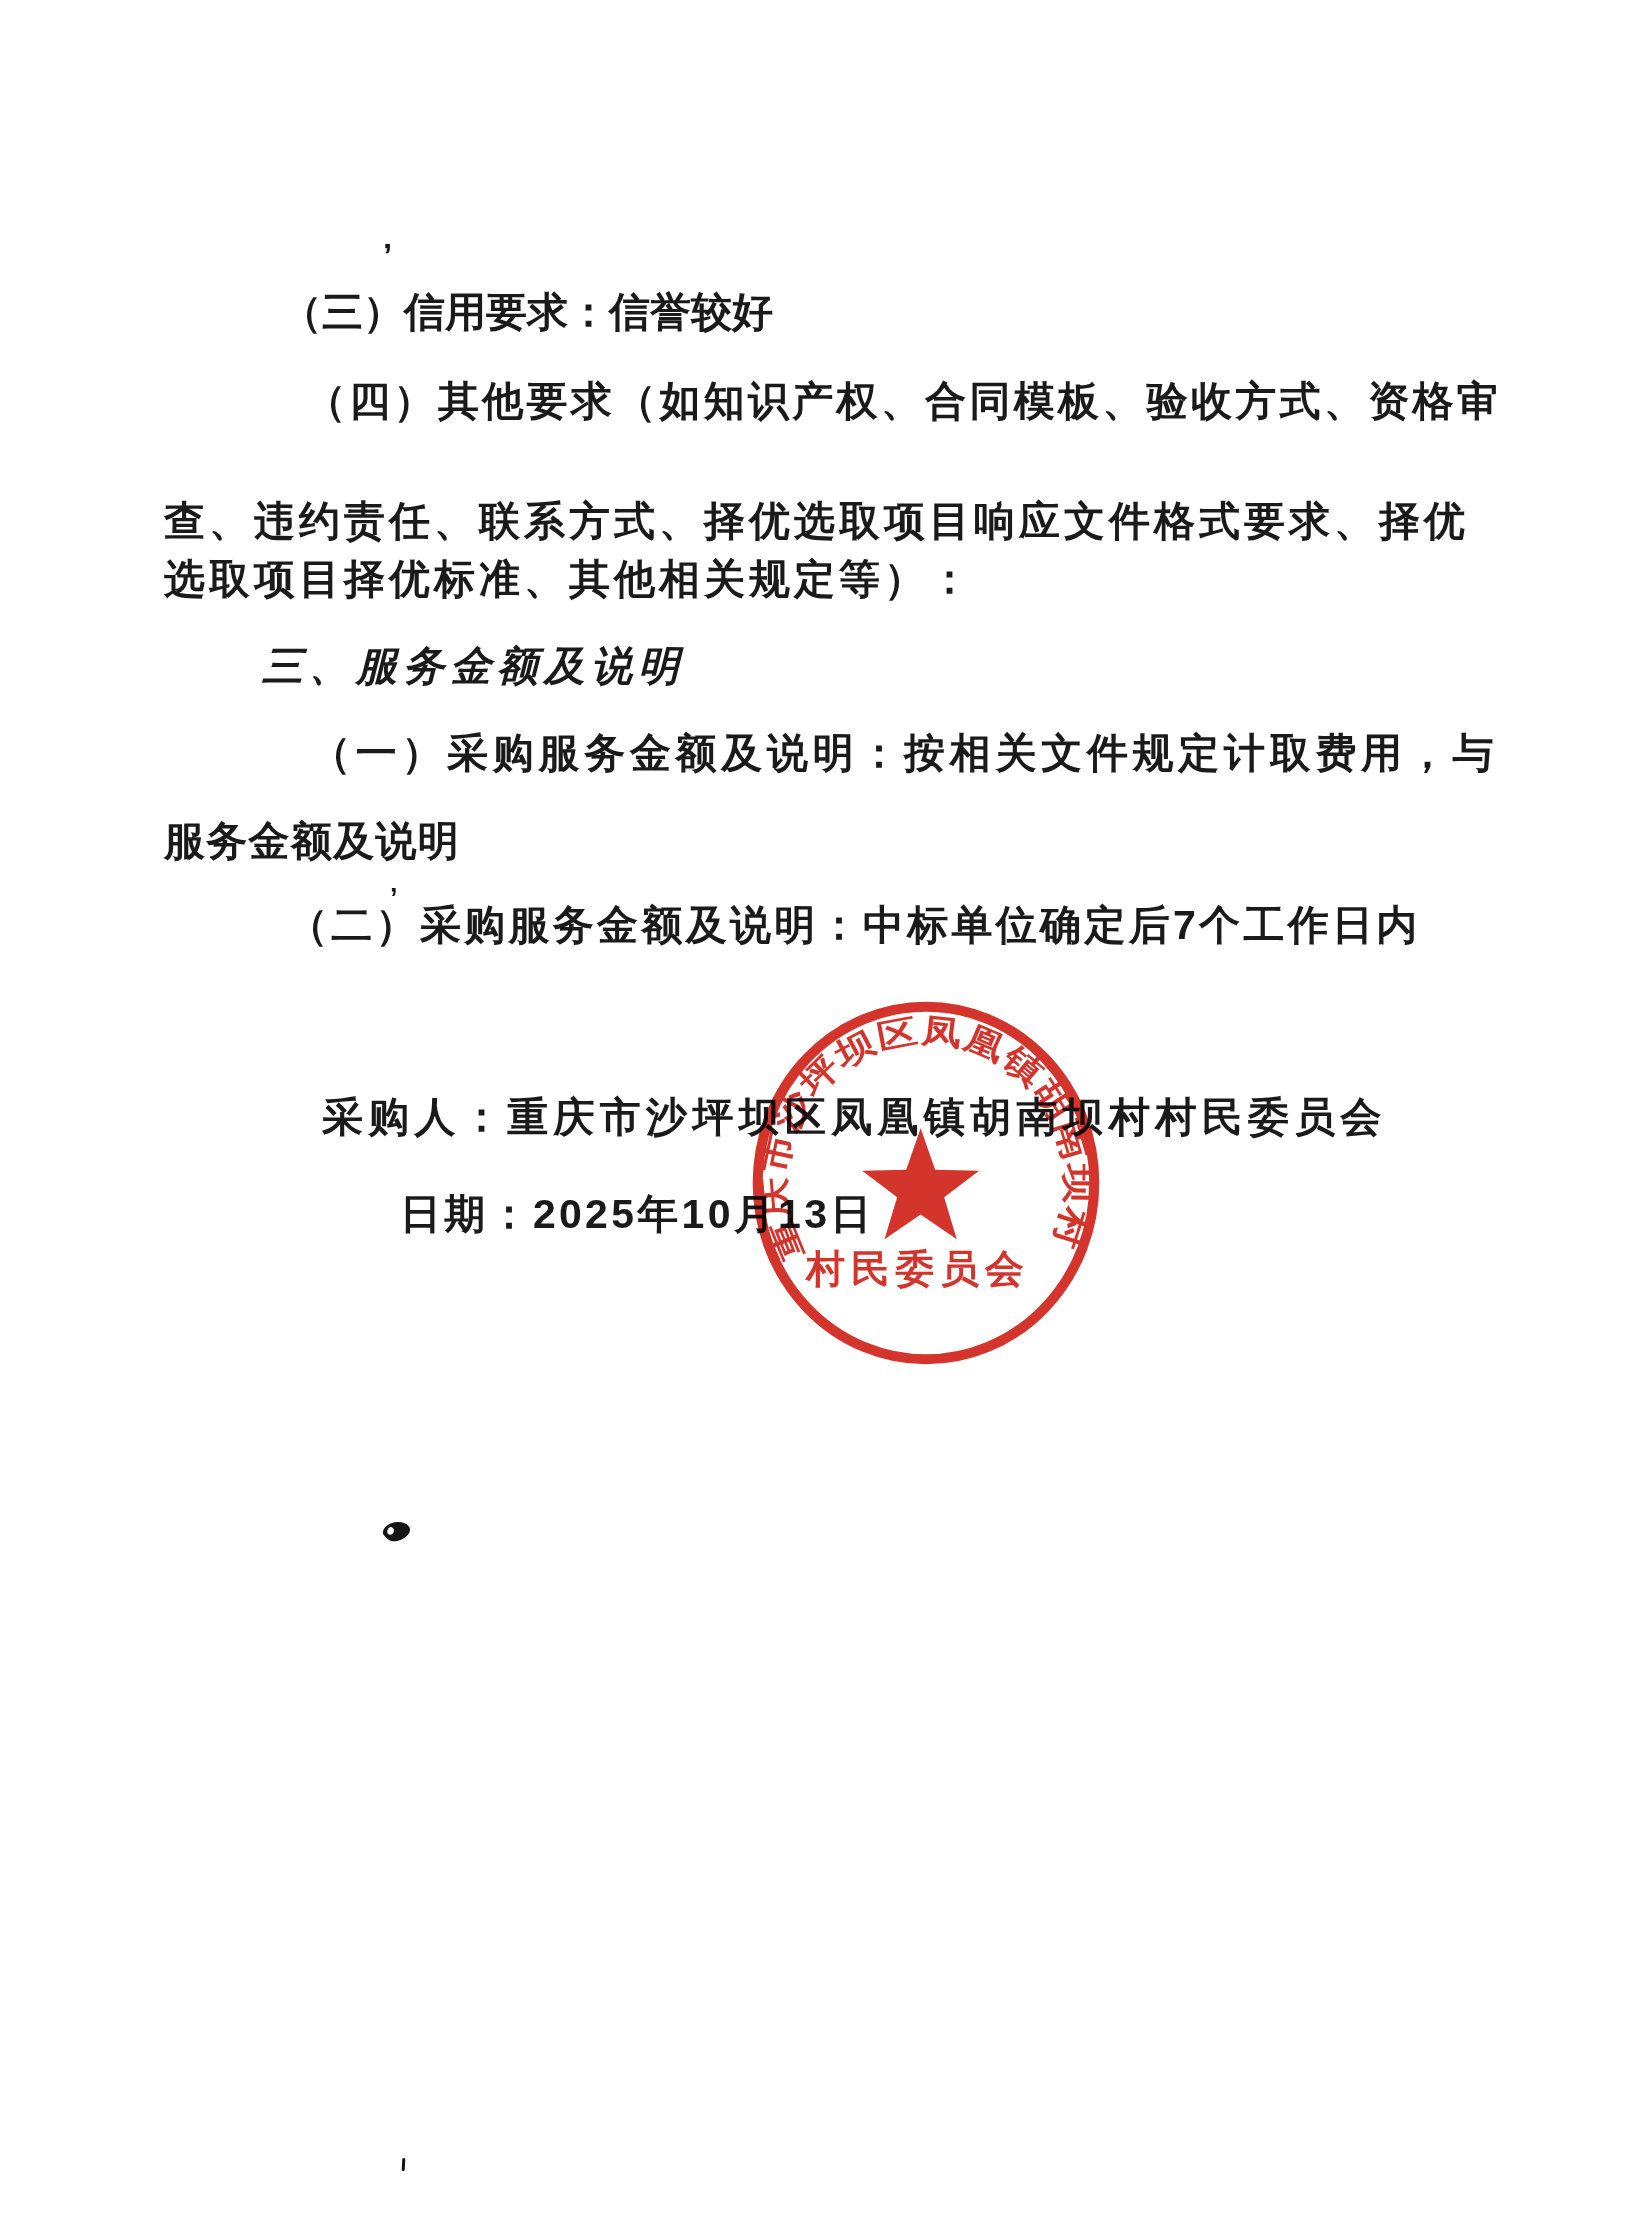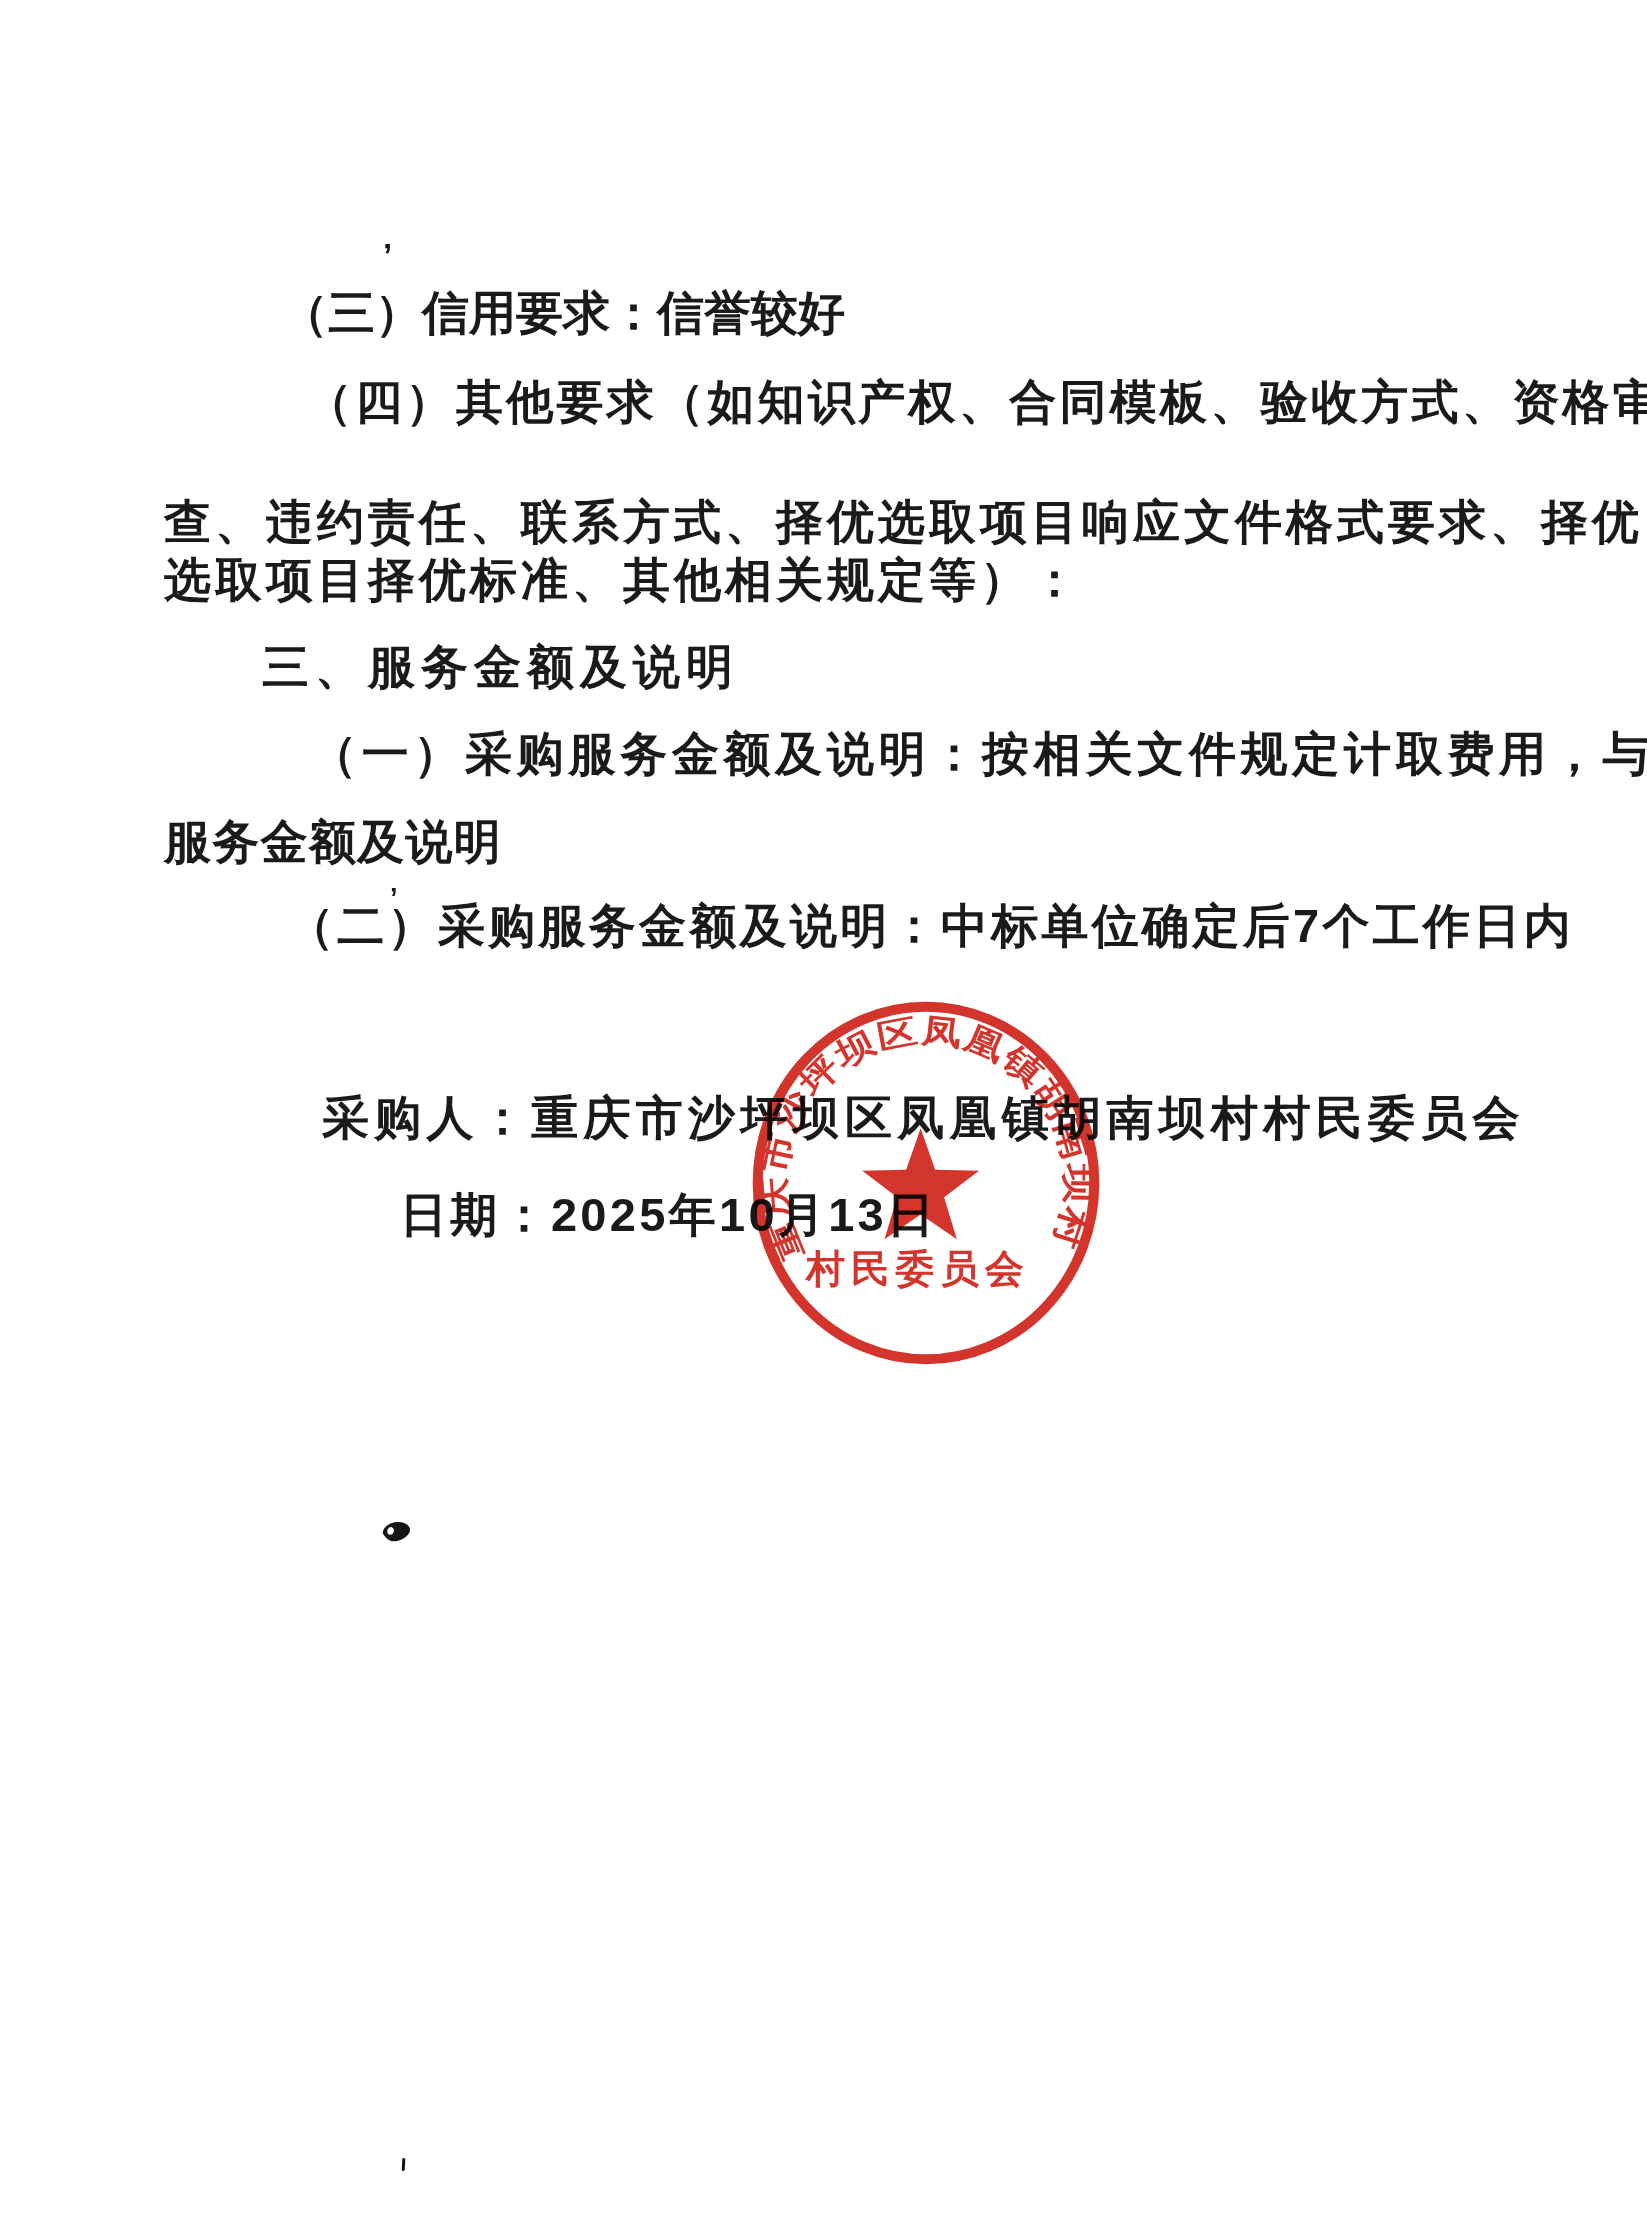--- a/index.html
+++ b/index.html
@@ -12,28 +12,28 @@
     position:relative;
     width:1647px;height:2227px;
     background:#ffffff;
     overflow:hidden;
   }
   .line{
     position:absolute;
     white-space:nowrap;
     font-weight:700;
     color:#1a1a1a;
-    font-size:47px;
+    font-size:41px;
     line-height:47px;
   }
   .l1{left:281px;top:289px;letter-spacing:0px;}
   .l2{left:281px;top:378px;letter-spacing:3.3px;margin-left:24px;}
   .l3{left:164px;top:467px;letter-spacing:4px;margin-top:31px;}
   .l4{left:164px;top:556px;letter-spacing:4px;}
-  .l5{left:262px;top:643px;letter-spacing:6px;}
+  .l5{left:262px;top:643px;letter-spacing:6px;font-style:italic;}
   .l6{left:282px;top:730px;letter-spacing:4.7px;margin-left:28px;}
   .l7{left:164px;top:818px;letter-spacing:1.3px;}
   .l8{left:287px;top:902px;letter-spacing:3.3px;}
   .l9{left:322px;top:1094px;letter-spacing:5.3px;}
   .l10{left:400px;top:1191px;letter-spacing:3.3px;}
 
   
   .stamp{
     position:absolute;
     left:739px;top:989px;

